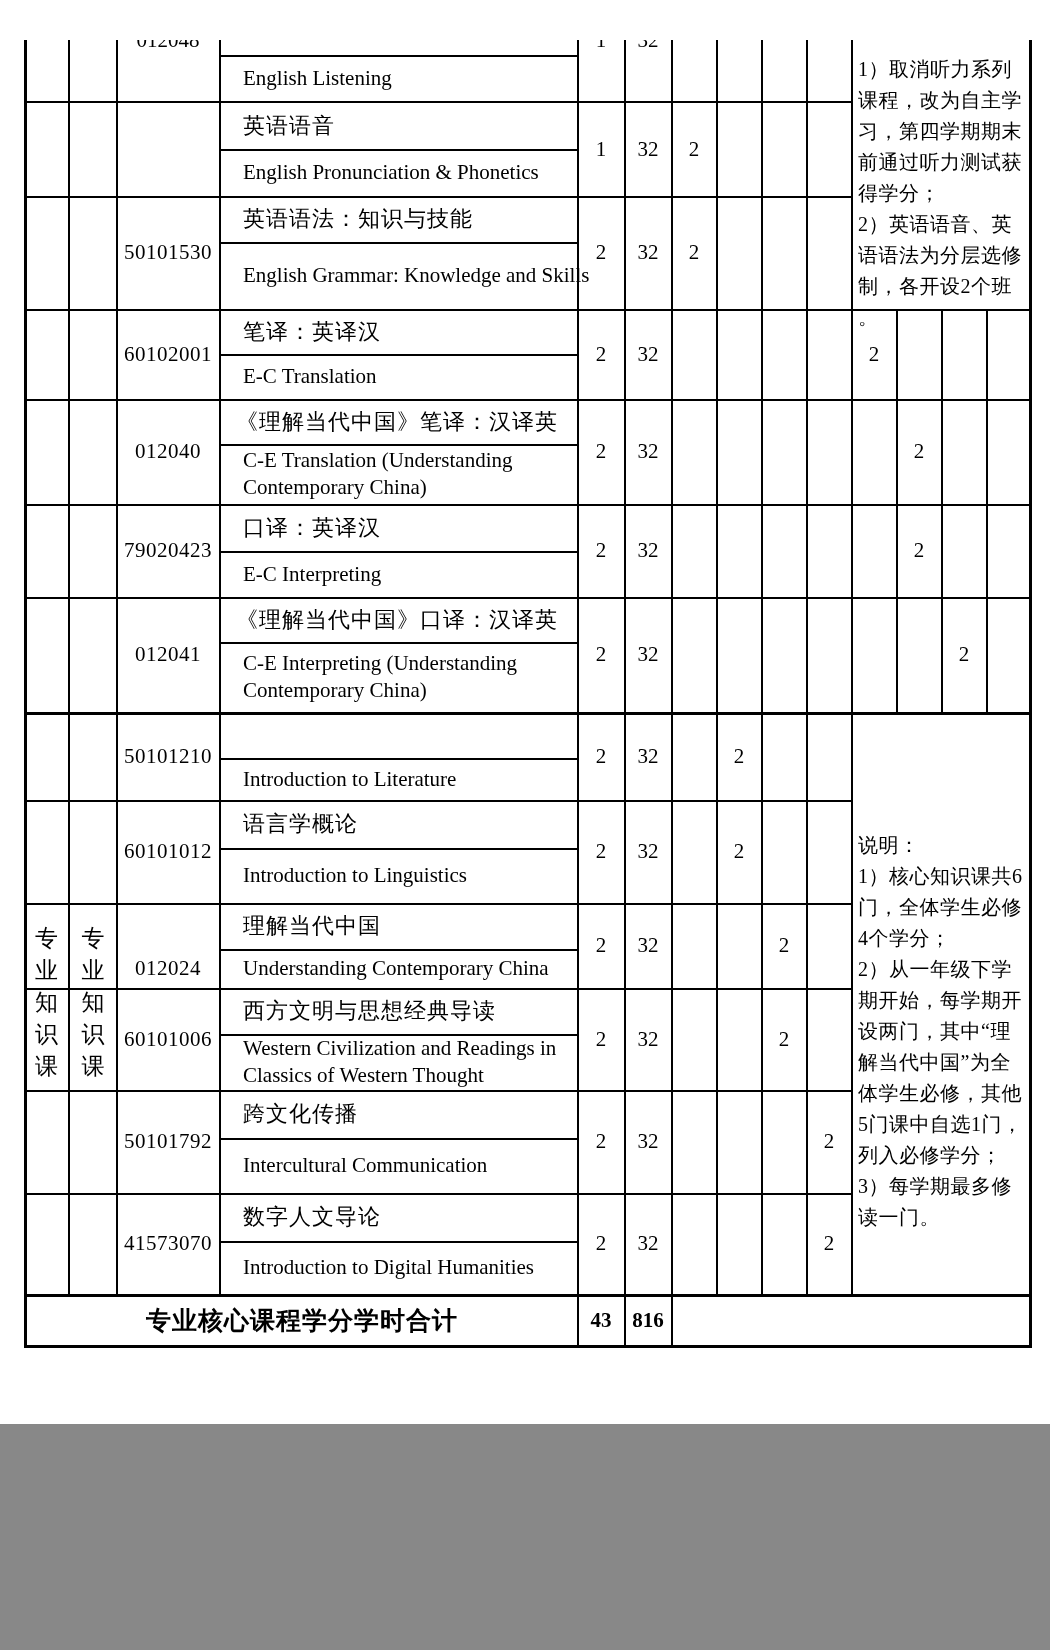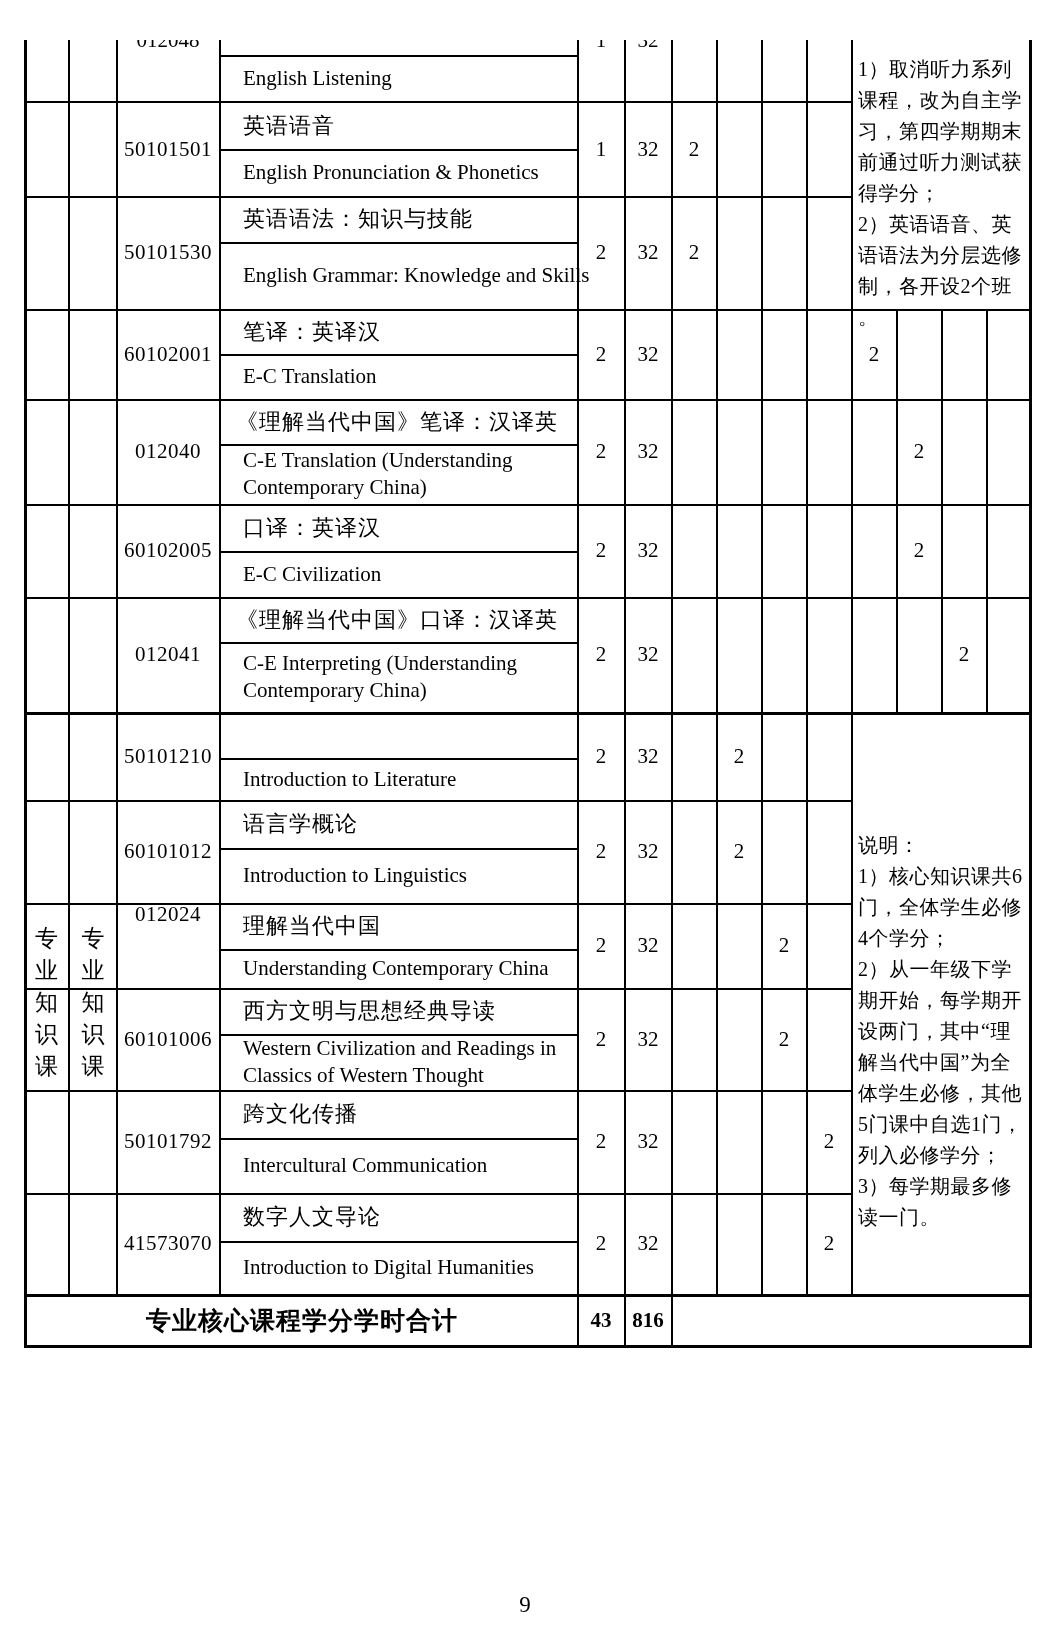--- a/index.html
+++ b/index.html
@@ -1,17 +1,17 @@
 <!DOCTYPE html>
 <html><head>
 <meta charset="utf-8">
 <style>
   html,body{margin:0;padding:0;background:#888;}
   .page{
-    position:relative; width:1050px; height:1650px; background:#ffffff;
+    position:relative; width:1050px; height:1424px; background:#ffffff;
     font-family:"Liberation Serif","DejaVu Serif",serif; color:#000;
     overflow:hidden; margin:0 auto;
   }
   .vl,.hl{position:absolute; background:#000;}
   .cell{position:absolute; display:flex; align-items:center; overflow:hidden;}
   .num{justify-content:center; font-size:21px;}
   .code{justify-content:center; font-size:21px; letter-spacing:0.5px;}
   .zh{font-size:22px; padding-left:9px; letter-spacing:1px;}
   .zh.bracket{padding-left:2px;}
   .en{font-size:21px; padding-left:9px; padding-right:8px; line-height:1.28;}
@@ -98,21 +98,20 @@
   <div class="note" style="top:54px;">1）取消听力系列
 课程，改为自主学
 习，第四学期期末
 前通过听力测试获
 得学分；
 2）英语语音、英
 语语法为分层选修
 制，各开设2个班
 。</div>
 
-  <div class="cell code col-code" style="top:102px;height:94px;">50101501</div>
   <div class="cell zh col-name" style="top:102px;height:47px;">英语语音</div>
   <div class="cell en col-name" style="top:149px;height:47px;">English Pronunciation &amp; Phonetics</div>
   <div class="cell num col-cred" style="top:102px;height:94px;">1</div>
   <div class="cell num col-hour" style="top:102px;height:94px;">32</div>
   <div class="cell num col-s1" style="top:102px;height:94px;">2</div>
   <div class="cell num col-s2" style="top:102px;height:94px;"></div>
   <div class="cell num col-s3" style="top:102px;height:94px;"></div>
   <div class="cell num col-s4" style="top:102px;height:94px;"></div>
 
   <div class="cell code col-code" style="top:196px;height:113px;">50101530</div>
@@ -146,23 +145,23 @@
   <div class="cell num col-hour" style="top:399px;height:105px;">32</div>
   <div class="cell num col-s1" style="top:399px;height:105px;"></div>
   <div class="cell num col-s2" style="top:399px;height:105px;"></div>
   <div class="cell num col-s3" style="top:399px;height:105px;"></div>
   <div class="cell num col-s4" style="top:399px;height:105px;"></div>
   <div class="cell num col-s5" style="top:399px;height:105px;"></div>
   <div class="cell num col-s6" style="top:399px;height:105px;">2</div>
   <div class="cell num col-s7" style="top:399px;height:105px;"></div>
   <div class="cell num col-s8" style="top:399px;height:105px;"></div>
 
-  <div class="cell code col-code" style="top:504px;height:93px;">60102005</div>
+  <div class="cell code col-code" style="top:504px;height:93px;">79020423</div>
   <div class="cell zh col-name" style="top:504px;height:47px;">口译：英译汉</div>
-  <div class="cell en col-name" style="top:551px;height:46px;">E-C Civilization</div>
+  <div class="cell en col-name" style="top:551px;height:46px;">E-C Interpreting</div>
   <div class="cell num col-cred" style="top:504px;height:93px;">2</div>
   <div class="cell num col-hour" style="top:504px;height:93px;">32</div>
   <div class="cell num col-s1" style="top:504px;height:93px;"></div>
   <div class="cell num col-s2" style="top:504px;height:93px;"></div>
   <div class="cell num col-s3" style="top:504px;height:93px;"></div>
   <div class="cell num col-s4" style="top:504px;height:93px;"></div>
   <div class="cell num col-s5" style="top:504px;height:93px;"></div>
   <div class="cell num col-s6" style="top:504px;height:93px;">2</div>
   <div class="cell num col-s7" style="top:504px;height:93px;"></div>
   <div class="cell num col-s8" style="top:504px;height:93px;"></div>
@@ -193,21 +192,21 @@
   <div class="cell code col-code" style="top:800px;height:103px;">60101012</div>
   <div class="cell zh col-name" style="top:800px;height:48px;">语言学概论</div>
   <div class="cell en col-name" style="top:848px;height:55px;">Introduction to Linguistics</div>
   <div class="cell num col-cred" style="top:800px;height:103px;">2</div>
   <div class="cell num col-hour" style="top:800px;height:103px;">32</div>
   <div class="cell num col-s1" style="top:800px;height:103px;"></div>
   <div class="cell num col-s2" style="top:800px;height:103px;">2</div>
   <div class="cell num col-s3" style="top:800px;height:103px;"></div>
   <div class="cell num col-s4" style="top:800px;height:103px;"></div>
 
-  <div class="cell code col-code" style="top:872px;height:85px;">012024</div>
+  <div class="cell code col-code" style="top:926px;height:85px;">012024</div>
   <div class="cell zh col-name" style="top:903px;height:46px;">理解当代中国</div>
   <div class="cell en col-name" style="top:949px;height:39px;">Understanding Contemporary China</div>
   <div class="cell num col-cred" style="top:903px;height:85px;">2</div>
   <div class="cell num col-hour" style="top:903px;height:85px;">32</div>
   <div class="cell num col-s1" style="top:903px;height:85px;"></div>
   <div class="cell num col-s2" style="top:903px;height:85px;"></div>
   <div class="cell num col-s3" style="top:903px;height:85px;">2</div>
   <div class="cell num col-s4" style="top:903px;height:85px;"></div>
 
   <div class="cell code col-code" style="top:988px;height:102px;">60101006</div>

